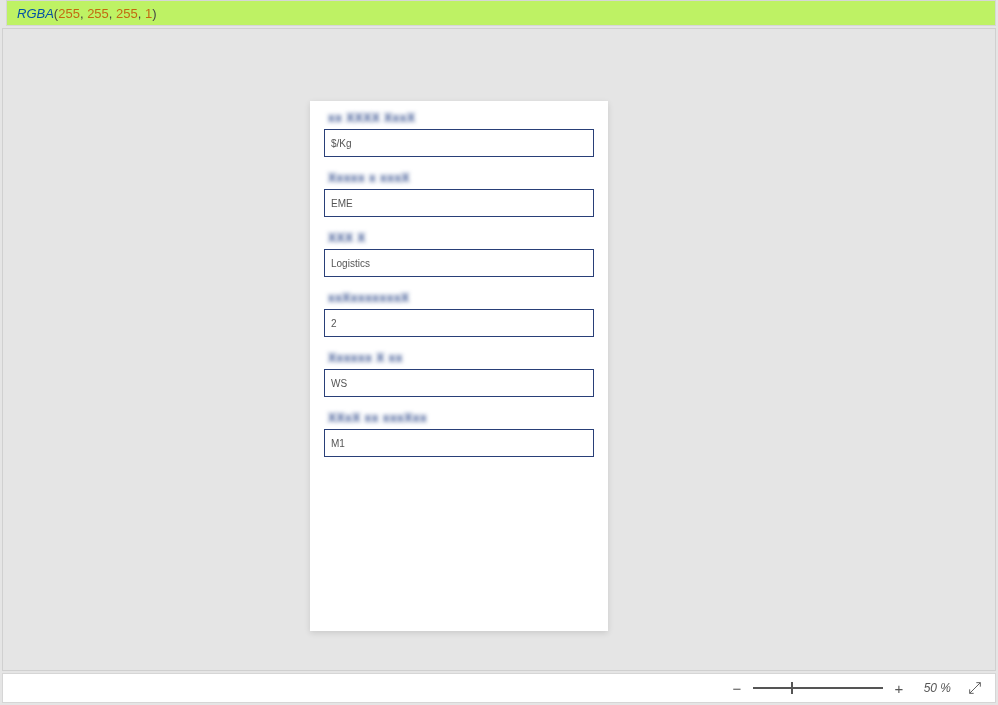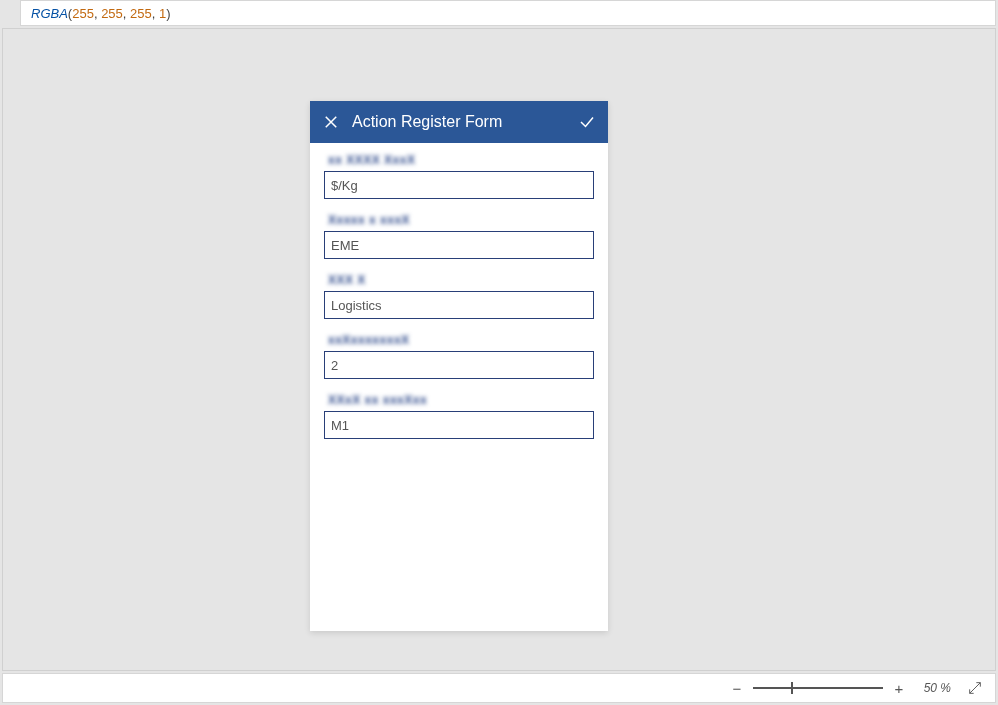--- a/index.html
+++ b/index.html
@@ -2,23 +2,23 @@
 <html><head>
   <meta charset="utf-8">
   <style>
     * { box-sizing: border-box; margin: 0; padding: 0; }
     html, body { width: 998px; height: 705px; font-family: "Segoe UI", Arial, sans-serif; overflow: hidden; }
     body { background: #e5e5e5; display: flex; flex-direction: column; }
 
     
     .formula-bar {
       height: 26px;
-      background: #ffffff;
+      background: #bef264;
       border: 1px solid #d6d6d6;
-      margin: 0 2px 2px 20px;
+      margin: 0 2px 2px 6px;
       padding: 4px 10px;
       font-size: 13px;
       font-family: "Segoe UI", Arial, sans-serif;
       display: flex;
       align-items: center;
       white-space: pre;
     }
     .fx-fn { color: #0451a5; font-style: italic; }
     .fx-paren { color: #444; }
     .fx-num { color: #c26910; }
@@ -69,21 +69,21 @@
       filter: blur(2.3px);
       margin-bottom: 4px;
       margin-left: 4px;
       user-select: none;
       letter-spacing: 0.5px;
     }
     .field-input {
       width: 100%;
       height: 28px;
       border: 1px solid #293f78;
-      font-size: 13px;
+      font-size: 10px;
       padding: 4px 6px;
       color: #555;
       background: #fff;
       outline: none;
     }
 
     
     .status-bar {
       height: 30px;
       background: #ffffff;
@@ -110,45 +110,40 @@
   </style>
 </head>
 <body>
 
 <div class="formula-bar">
   <span class="fx-fn">RGBA</span><span class="fx-paren">(</span><span class="fx-num">255</span><span class="fx-comma">, </span><span class="fx-num">255</span><span class="fx-comma">, </span><span class="fx-num">255</span><span class="fx-comma">, </span><span class="fx-num">1</span><span class="fx-paren">)</span>
 </div>
 
 <div class="canvas-area">
   <div class="phone">
-    <div class="phone-header">
-      <svg class="hdr-icon" viewBox="0 0 24 24">
-          <path d="M5 5 L19 19 M19 5 L5 19"></path>
-        </svg>
-      <span class="hdr-title">Action Register Form</span>
-      <svg class="hdr-icon" viewBox="0 0 24 24">
-          <path d="M4 12 L10 18 L20 6"></path>
-        </svg>
-    </div>
     <div class="fields">
       <div class="field-group">
         <div class="field-label">xx XXXX XxxX</div>
         <input class="field-input" value="$/Kg" style="">
       </div>
       <div class="field-group">
         <div class="field-label">Xxxxx x  xxxX</div>
         <input class="field-input" value="EME" style="">
       </div>
       <div class="field-group">
         <div class="field-label">XXX X</div>
         <input class="field-input" value="Logistics" style="">
       </div>
       <div class="field-group">
         <div class="field-label">xxXxxxxxxxX</div>
         <input class="field-input" value="2" style="">
+      </div>
+      <div class="field-group">
+        <div class="field-label">Xxxxxx X xx</div>
+        <input class="field-input" value="WS" style="">
       </div>
       <div class="field-group">
         <div class="field-label">XXxX xx xxxXxx</div>
         <input class="field-input" value="M1" style="">
       </div>
     </div>
   </div>
 </div>
 
 <div class="status-bar">

